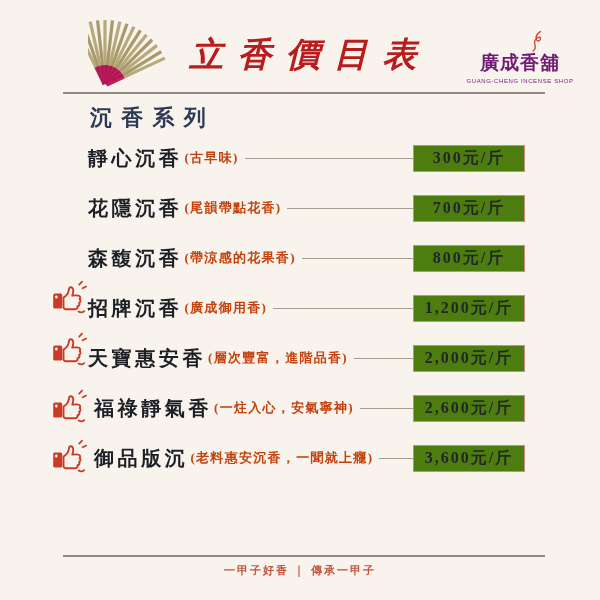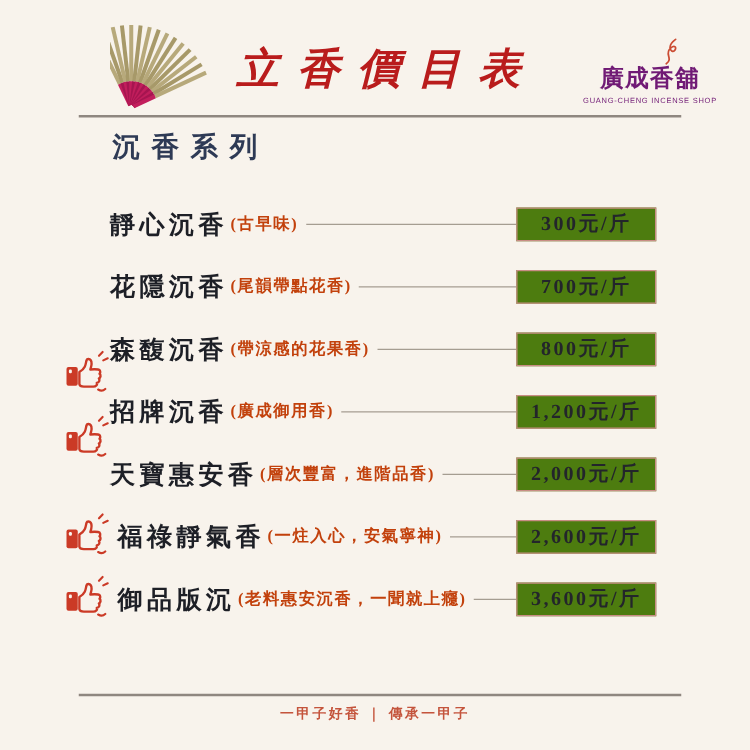--- a/index.html
+++ b/index.html
@@ -24,21 +24,21 @@
   .logo-sub{font-size:6px;letter-spacing:.6px;margin-top:2px;white-space:nowrap;font-family:"Liberation Sans",sans-serif;}
   .divider{position:absolute;left:63px;width:482px;height:2px;background:#8f8780;}
   .divider-top{top:92px;}
   .divider-bottom{top:555px;}
   
   .section-title{
     position:absolute;left:50px;top:103px;
     font-size:22px;font-weight:700;color:#2e3a55;letter-spacing:.42em;white-space:nowrap;margin-left:40px;
   }
   
-  .list{position:absolute;left:0;right:0;top:154px;}
+  .list{position:absolute;left:0;right:0;top:133px;}
   .row{height:50px;display:flex;align-items:center;padding-left:52px;padding-right:75px;}
   .pname{font-size:20px;font-weight:700;color:#1d1f26;letter-spacing:.18em;white-space:nowrap;}
   .indent{margin-left:36px;}
   .pdesc{font-size:13px;font-weight:700;color:#c2410c;letter-spacing:.1em;white-space:nowrap;margin-left:2px;}
   .connector{flex:1;height:0;border-top:1.5px solid #a59d91;margin-left:6px;}
   .pricebox{
     width:112px;min-width:112px;height:27px;box-sizing:border-box;
     border:1.5px solid #c98d85;background:#4d7c0f;
     display:flex;align-items:center;justify-content:center;
     font-size:16px;font-weight:600;color:#23252b;letter-spacing:2px;white-space:nowrap;

